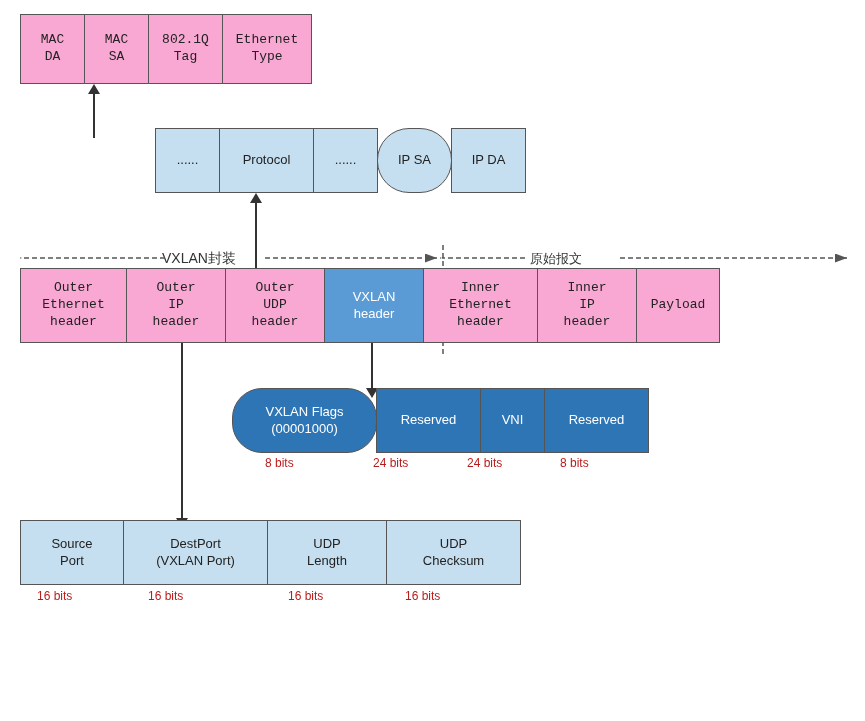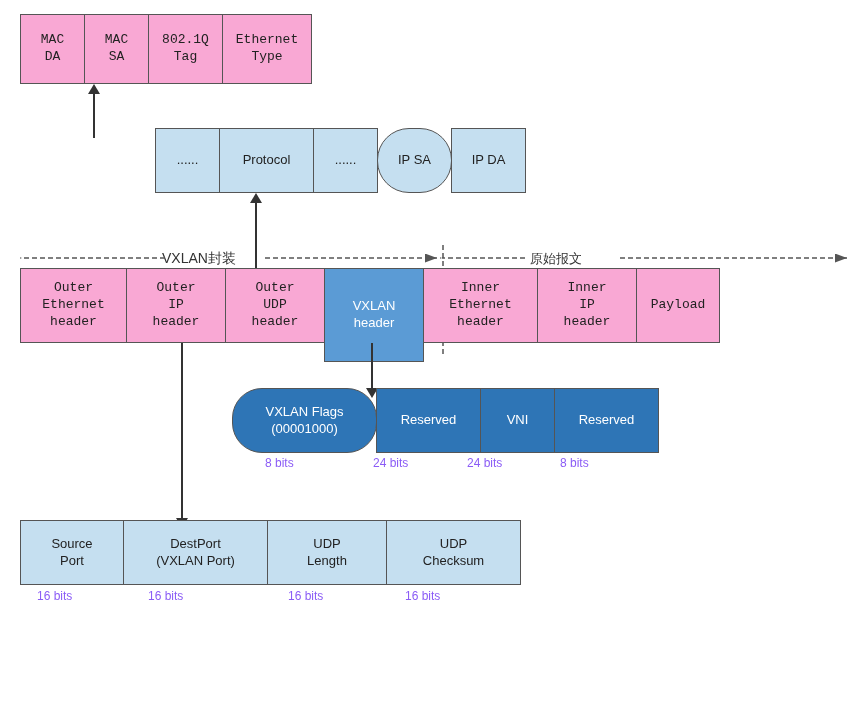--- a/index.html
+++ b/index.html
@@ -43,21 +43,21 @@
       background: #2e75b6;
       color: #fff;
     }
     .box-white {
       background: #f9a8d4;
       font-family: Liberation Mono, monospace;
     }
 
     .bits-label {
       font-size: 12px;
-      color: #8b5cf6;
+      color: #b91c1c;
       text-align: center;
       position: absolute;
     }
 
     .arrow-line-v {
       width: 2px;
       background: #333;
     }
 
     .arrow-head-up {
@@ -183,21 +183,21 @@
     <div class="box box-white" style="width:100px;height:75px;margin-left:-1px;">
         <span style="white-space:pre-line;">Outer
 IP
 header</span>
       </div>
     <div class="box box-white" style="width:100px;height:75px;margin-left:-1px;">
         <span style="white-space:pre-line;">Outer
 UDP
 header</span>
       </div>
-    <div class="box box-medium-blue" style="width:100px;height:94px;margin-left:-1px;">
+    <div class="box box-medium-blue" style="width:100px;height:75px;margin-left:-1px;">
         <span style="white-space:pre-line;">VXLAN
 header</span>
       </div>
     <div class="box box-white" style="width:115px;height:75px;margin-left:-1px;">
         <span style="white-space:pre-line;">Inner
 Ethernet
 header</span>
       </div>
     <div class="box box-white" style="width:100px;height:75px;margin-left:-1px;">
         <span style="white-space:pre-line;">Inner
@@ -215,21 +215,21 @@
   </div>
 
   <div style="position:absolute; top:388px; left:232px; display:flex;">
     <div class="box box-dark-blue" style="width:145px;height:65px;border-radius:30px;">
         <span style="white-space:pre-line;">VXLAN Flags
 (00001000)</span>
       </div>
     <div class="box box-dark-blue" style="width:105px;height:65px;margin-left:-1px;">
         <span>Reserved</span>
       </div>
-    <div class="box box-dark-blue" style="width:75px;height:65px;margin-left:-1px;">
+    <div class="box box-dark-blue" style="width:65px;height:65px;margin-left:-1px;">
         <span>VNI</span>
       </div>
     <div class="box box-dark-blue" style="width:105px;height:65px;margin-left:-1px;">
         <span>Reserved</span>
       </div>
   </div>
 
   <span class="bits-label" style="top:456px; left:265px;">8 bits</span>
   <span class="bits-label" style="top:456px; left:373px;">24 bits</span>
   <span class="bits-label" style="top:456px; left:467px;">24 bits</span>

